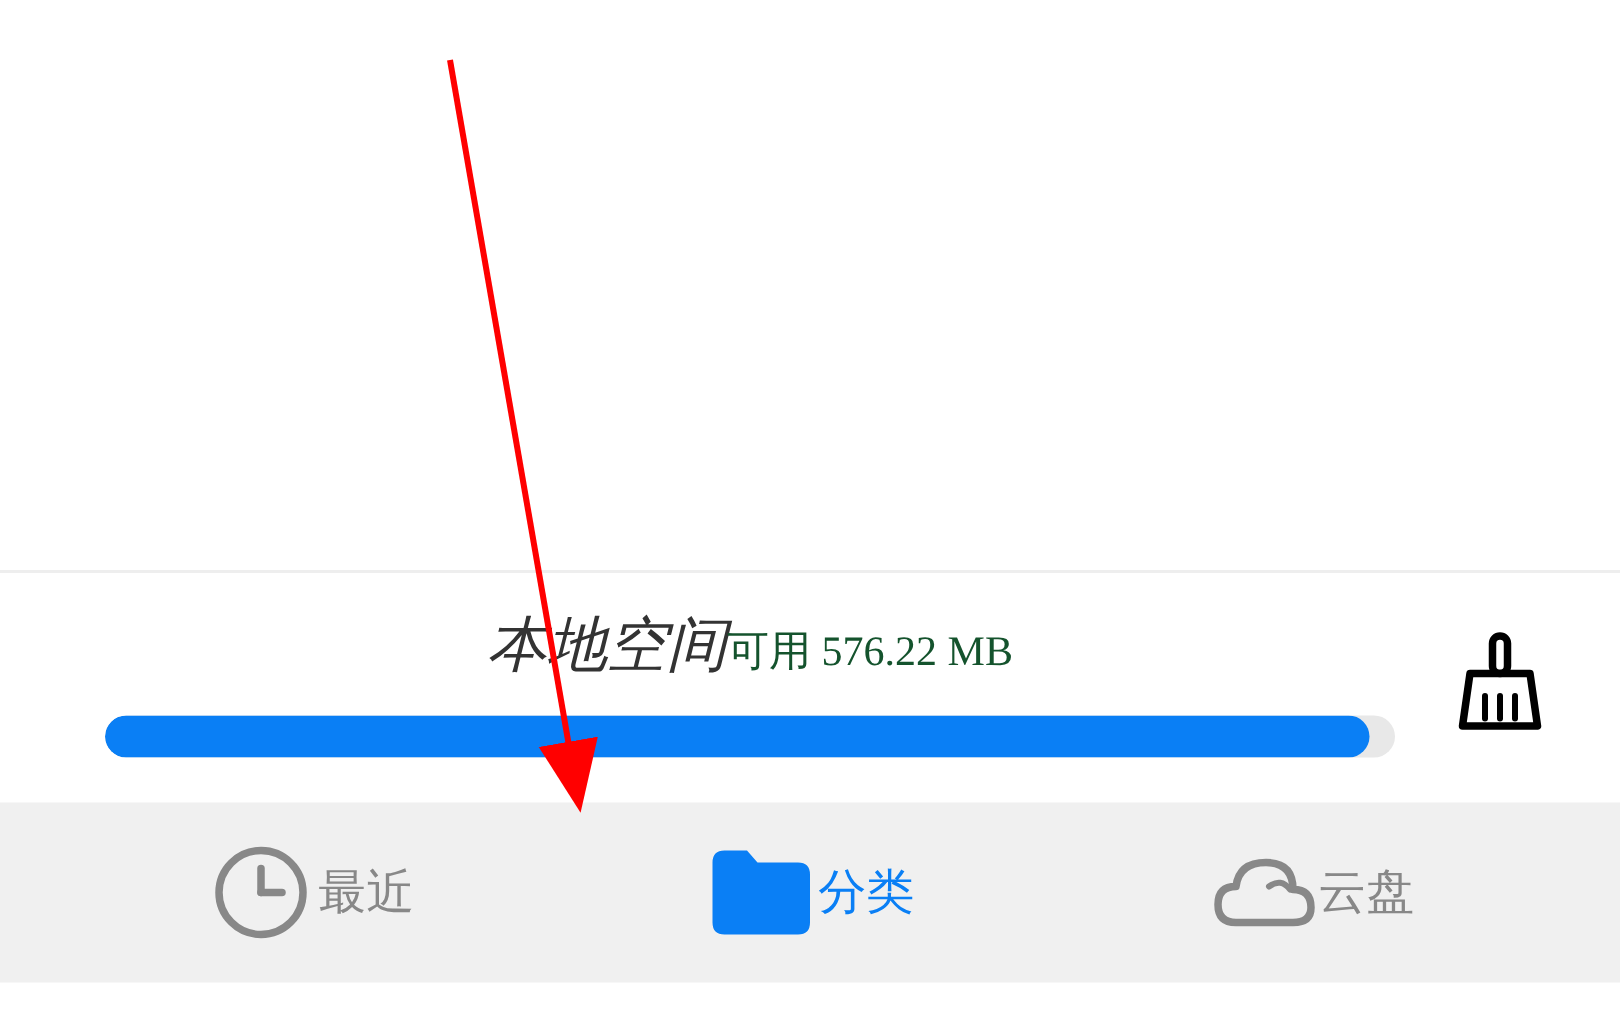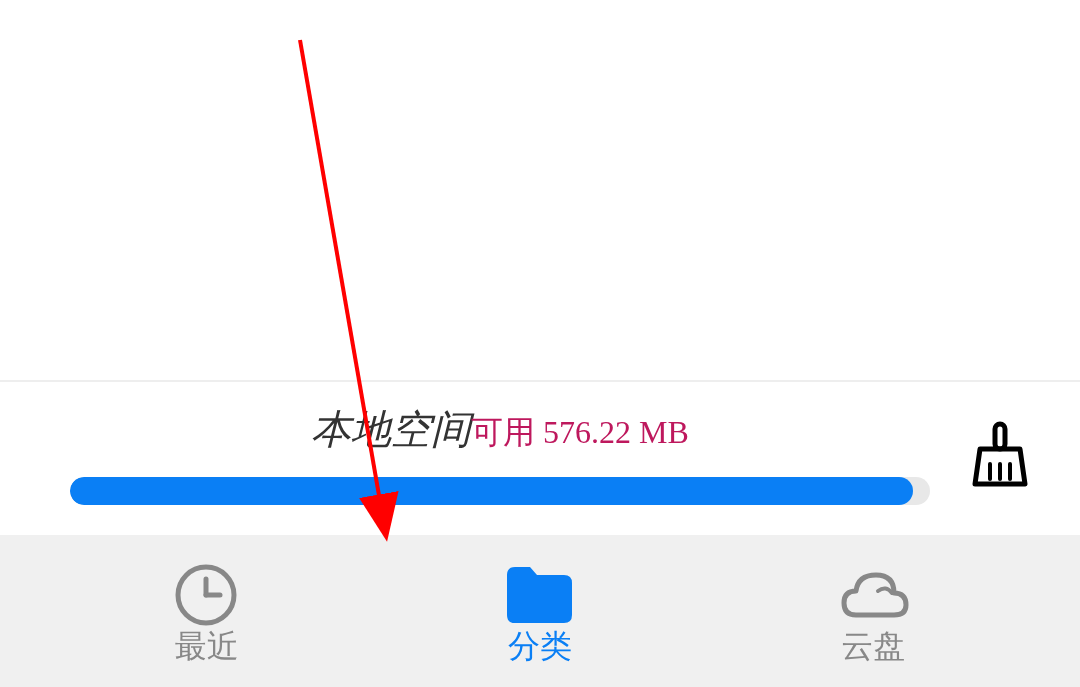--- a/index.html
+++ b/index.html
@@ -38,22 +38,22 @@
       align-items: baseline;
       margin-bottom: 20px;
     }
     .storage-title {
       font-size: 40px;
       color: #333333;
       font-family: "Kaiti", "STKaiti", cursive, serif;
       font-style: italic;
     }
     .storage-available {
-      font-size: 32px;
-      color: #be185d;
+      font-size: 28px;
+      color: #14532d;
       font-family: "Kaiti", "STKaiti", cursive, serif;
     }
     .progress-bar {
       width: 100%;
       height: 28px;
       background: #e8e8e8;
       border-radius: 14px;
       overflow: hidden;
     }
     .progress-fill {
@@ -71,21 +71,20 @@
     .bottom-nav {
       width: 100%;
       background: #f0f0f0;
       display: flex;
       justify-content: space-around;
       align-items: center;
       padding: 30px 40px 30px 40px;
     }
     .nav-item {
       display: flex;
-      flex-direction: column;
       align-items: center;
       cursor: pointer;
     }
     .nav-icon {
       width: 75px;
       height: 60px;
       display: flex;
       align-items: center;
       justify-content: center;
     }

